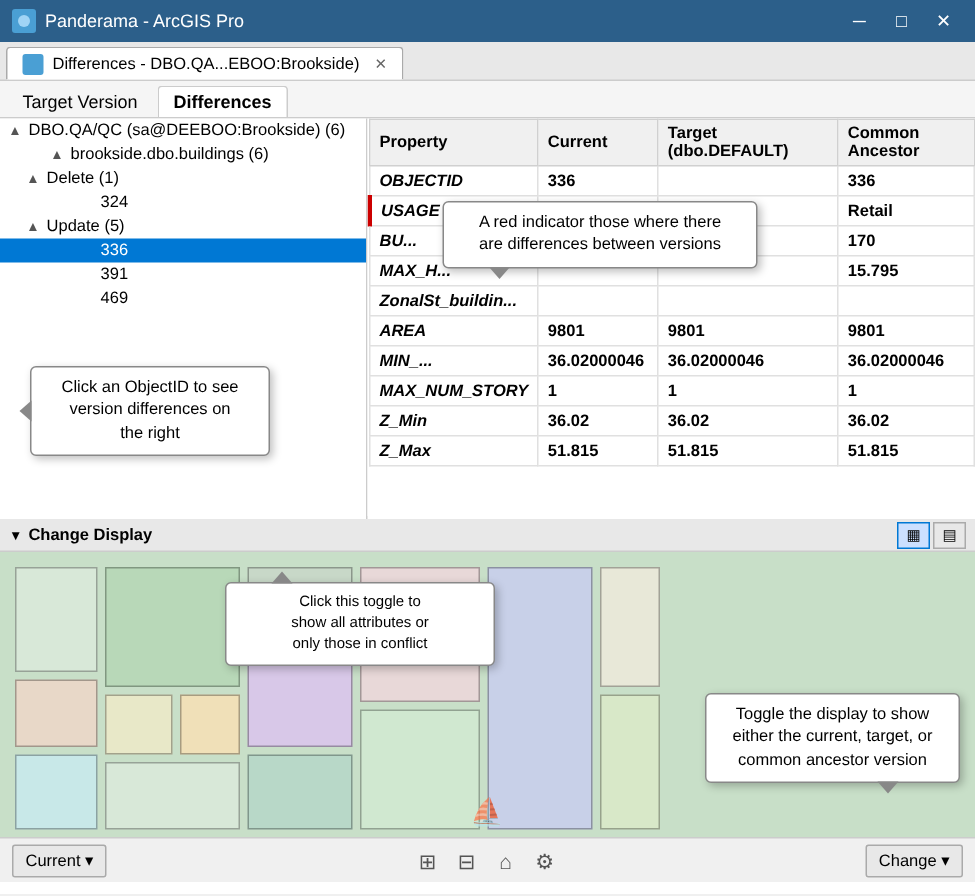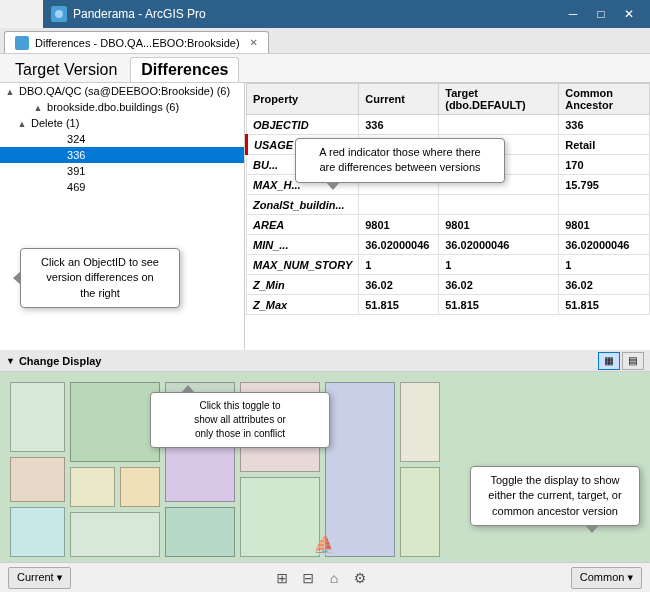--- a/index.html
+++ b/index.html
@@ -14,21 +14,20 @@
 
     
     .title-bar {
       background: #2c5f8a;
       color: white;
       height: 28px;
       display: flex;
       align-items: center;
       justify-content: space-between;
       padding: 0 8px;
-      margin-left: 43px;
     }
     .title-bar-left {
       display: flex;
       align-items: center;
       gap: 6px;
     }
     .title-bar-icon {
       width: 16px;
       height: 16px;
       background: #4a9fd4;
@@ -101,21 +100,21 @@
       background: #f5f5f5;
       border-bottom: 1px solid #ccc;
       padding: 3px 4px 0;
       gap: 2px;
     }
     .inner-tab {
       padding: 3px 10px;
       border: 1px solid transparent;
       border-bottom: none;
       cursor: pointer;
-      font-size: 16px;
+      font-size: 12px;
       border-radius: 3px 3px 0 0;
       background: transparent;
     }
     .inner-tab.active {
       background: white;
       border-color: #ccc;
       font-weight: 600;
     }
 
     
@@ -350,20 +349,24 @@
           <span class="tree-expand">▲</span>
           <span>brookside.dbo.buildings (6)</span>
         </div>
         <div class="tree-item tree-level-2">
           <span class="tree-expand">▲</span>
           <span>Delete (1)</span>
         </div>
         <div class="tree-item tree-level-3" style="padding-left: 52px;">
           <span class="tree-expand">&nbsp;</span>
           <span>324</span>
+        </div>
+        <div class="tree-item tree-level-2">
+          <span class="tree-expand">▲</span>
+          <span>Update (5)</span>
         </div>
         <div class="tree-item tree-level-3 selected" style="padding-left: 52px;">
           <span class="tree-expand">&nbsp;</span>
           <span>336</span>
         </div>
         <div class="tree-item tree-level-3" style="padding-left: 52px;">
           <span class="tree-expand">&nbsp;</span>
           <span>391</span>
         </div>
         <div class="tree-item tree-level-3" style="padding-left: 52px;">
@@ -521,17 +524,17 @@
       <button class="status-btn">
         <span>Current ▾</span>
       </button>
       <div class="status-icons">
         <button class="status-icon-btn">⊞</button>
         <button class="status-icon-btn">⊟</button>
         <button class="status-icon-btn">⌂</button>
         <button class="status-icon-btn">⚙</button>
       </div>
       <button class="status-btn">
-        <span>Common ▾</span>
+        <span>Change ▾</span>
       </button>
     </div>
   </div>
 </div>
 
 </body></html>

